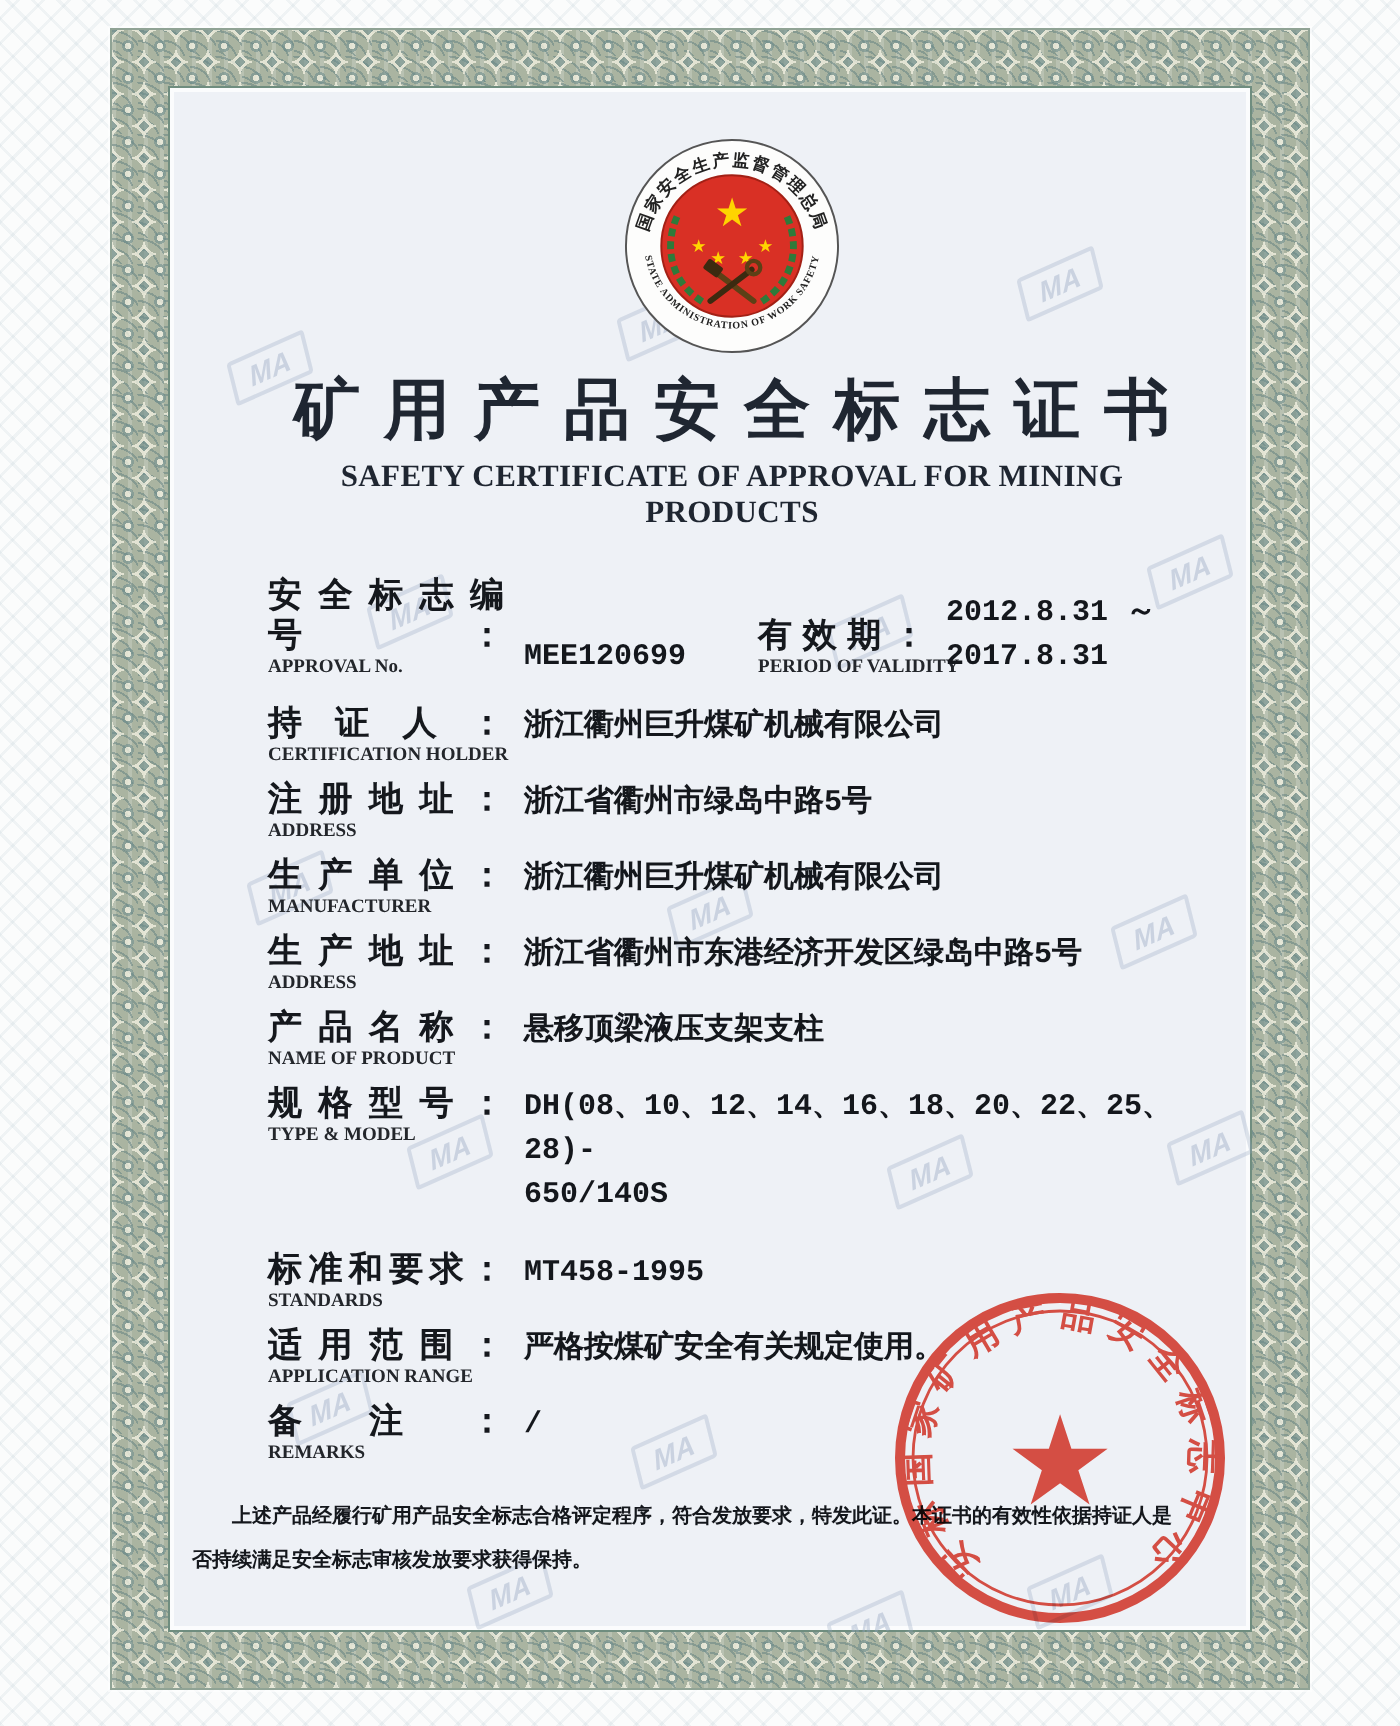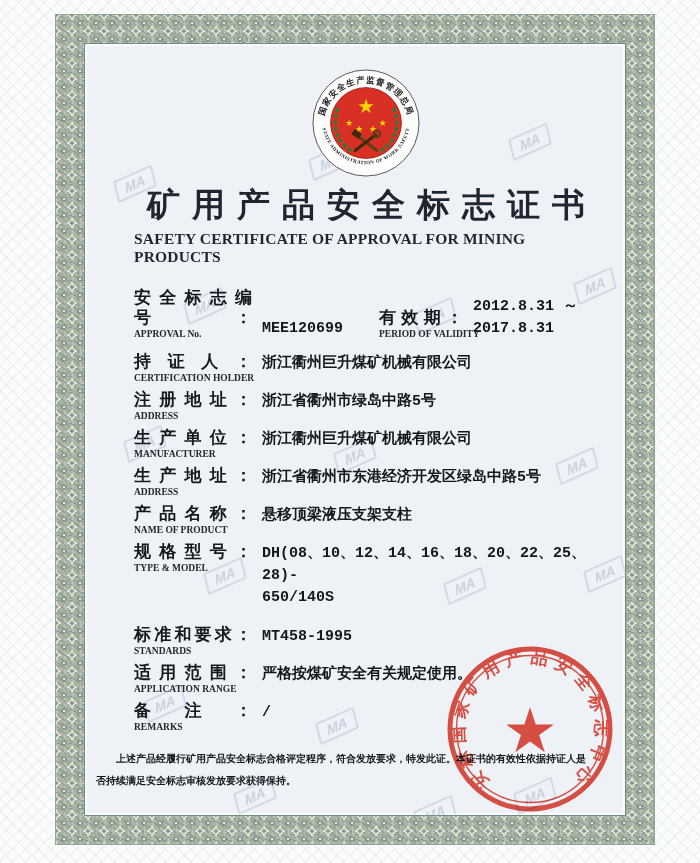--- a/index.html
+++ b/index.html
@@ -51,21 +51,21 @@
   
   .emblem{display:block;margin:2px auto 6px auto;}
 
   
   .title-cn{
     margin:6px 0 2px 0;text-align:center;
     font-size:33px;font-weight:700;letter-spacing:12px;text-indent:12px;
     color:#1f2631;
   }
   .title-en{
-    font-size:15.5px;font-weight:700;color:#1f2631;
+    text-align:center;font-size:15.5px;font-weight:700;color:#1f2631;
     letter-spacing:.2px;margin-bottom:22px;
   }
 
   
   .label-blk{flex:0 0 auto;}
   .label-cn{
     font-size:17px;font-weight:700;color:#15181d;
     text-align:justify;text-align-last:justify;line-height:20px;
   }
   .label-en{

